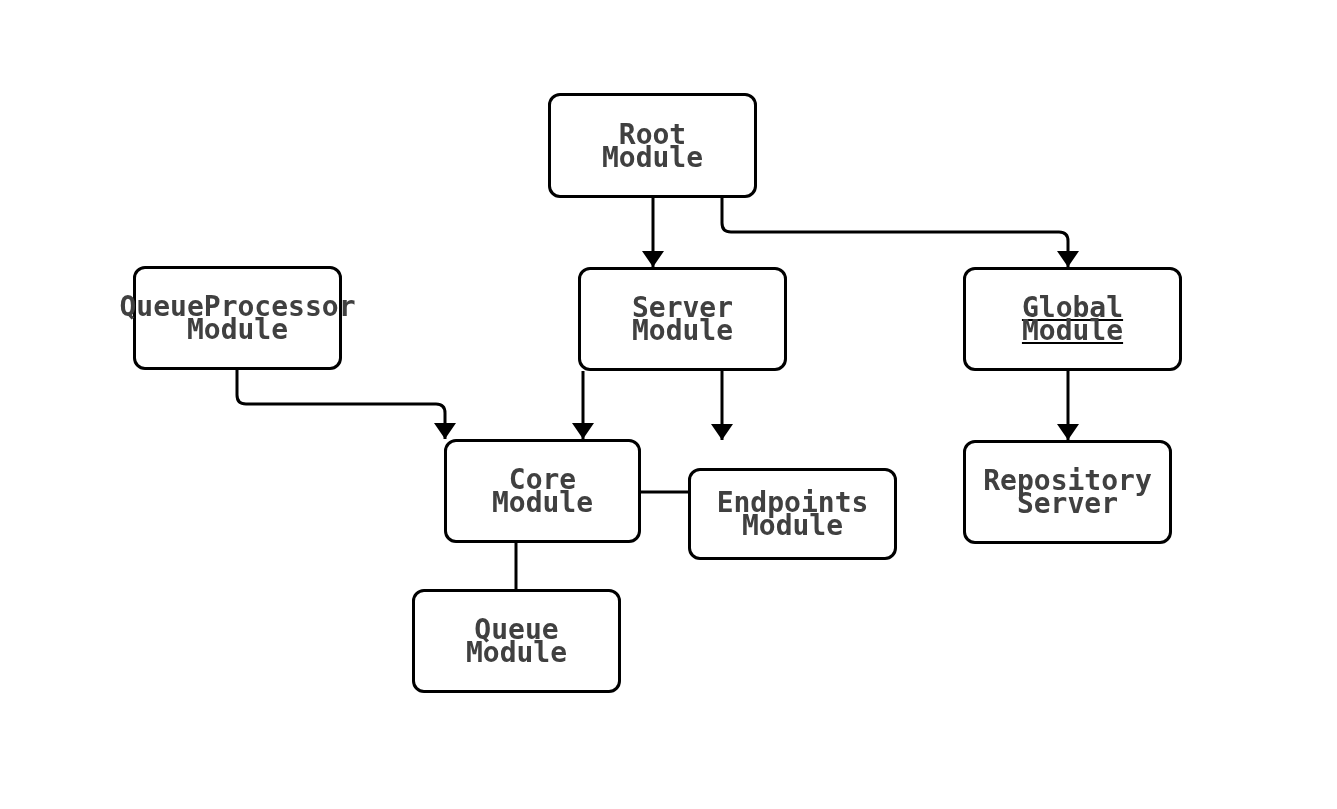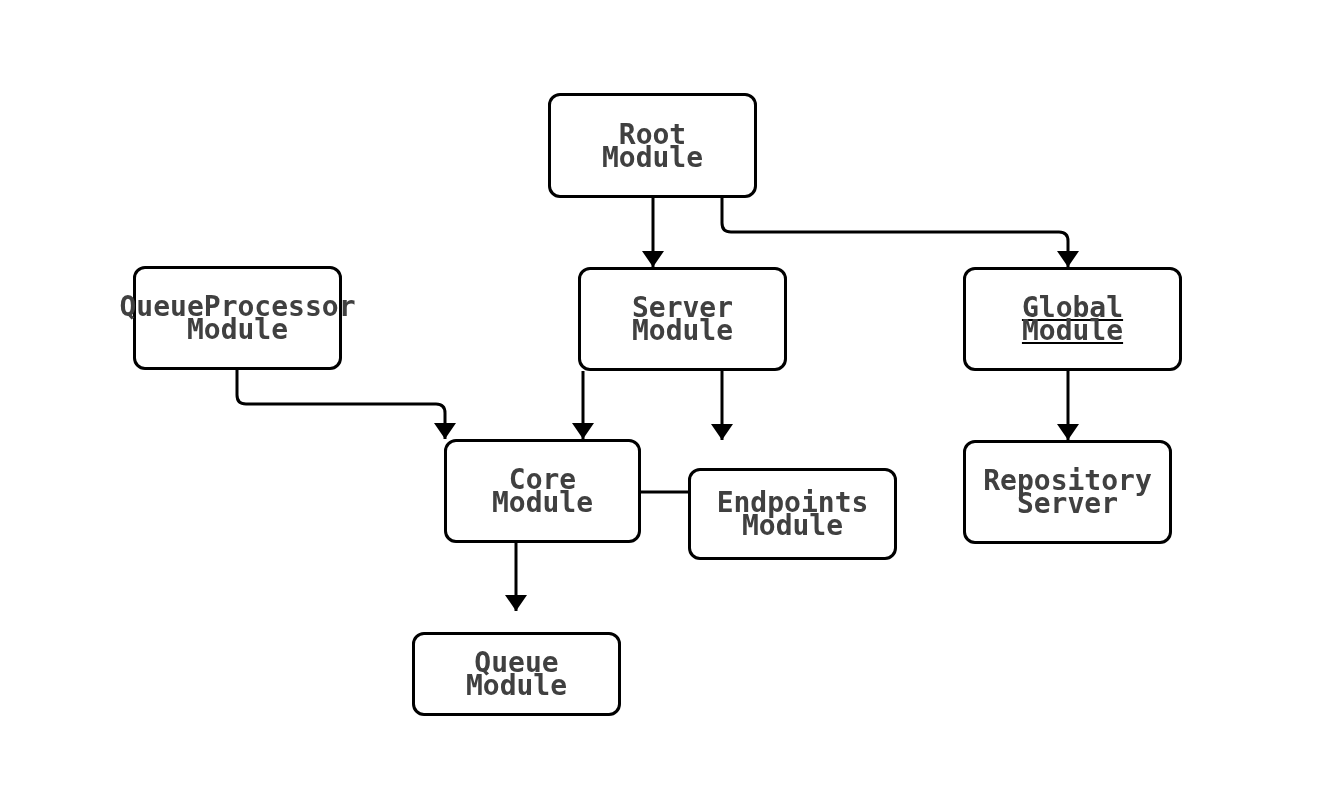--- a/index.html
+++ b/index.html
@@ -94,18 +94,18 @@
   <div class="node" style="left: 688px; top: 440px; width: 209px; height: 92px; margin-top: 28px;">
     <span class="node-label">Endpoints
 Module</span>
   </div>
 
   <div class="node" style="left: 963px; top: 440px; width: 209px; height: 104px;">
     <span class="node-label">Repository
 Server</span>
   </div>
 
-  <div class="node" style="left: 412px; top: 632px; width: 209px; height: 84px;">
+  <div class="node" style="left: 412px; top: 589px; width: 209px; height: 104px;">
     <span class="node-label">Queue
 Module</span>
   </div>
 
 </div>
 
 </body></html>

